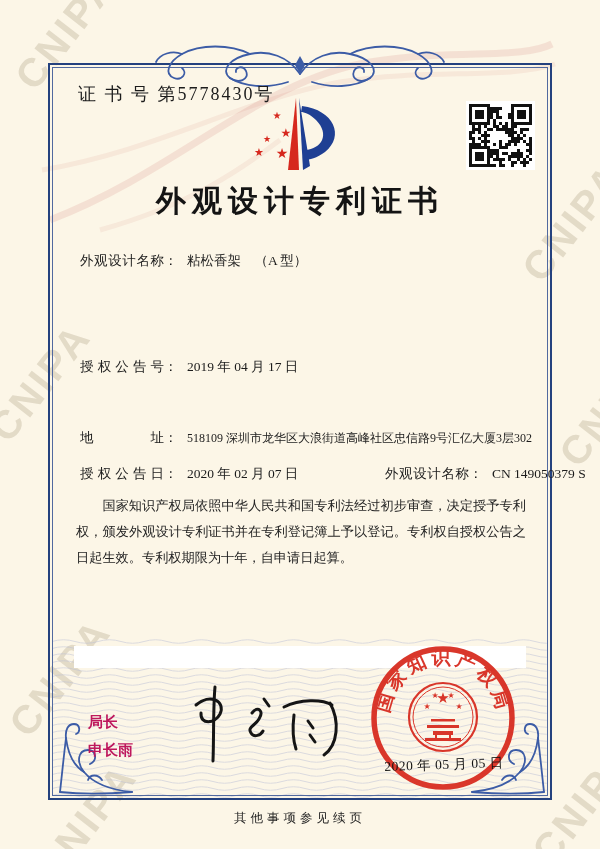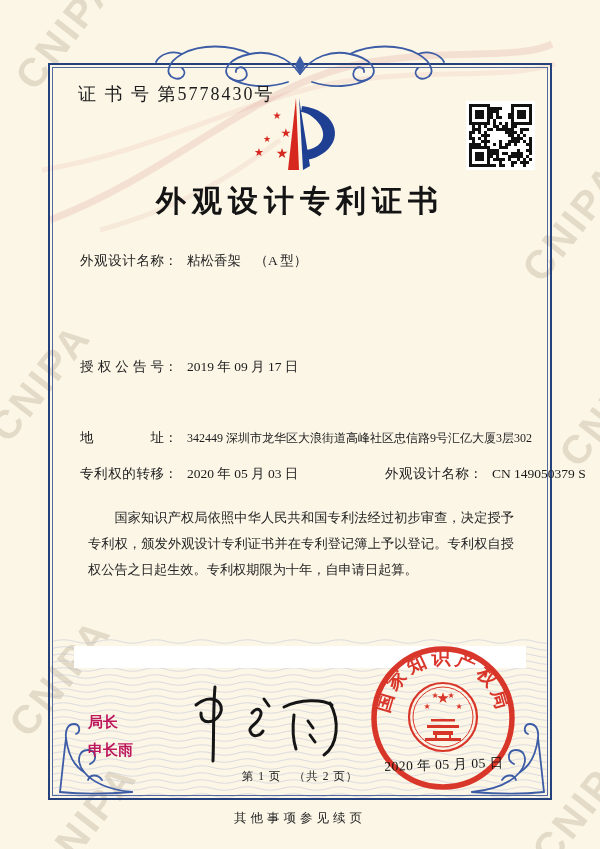--- a/index.html
+++ b/index.html
@@ -16,21 +16,21 @@
   .qr-box svg{display:block;margin:3px;}
   .title{position:absolute;left:0;top:181px;width:100%;text-align:center;font-size:30px;font-weight:700;
       letter-spacing:6px;color:#141414;}
   .field-row{position:absolute;left:80px;width:460px;font-size:13.5px;white-space:nowrap;}
   .jlabel{display:inline-block;width:84px;text-align:justify;text-align-last:justify;}
   .colon{margin-right:6px;}
   .f-value.small{font-size:12px;}
   .grant2{position:absolute;left:305px;top:0;}
   .paras{position:absolute;left:72px;top:489px;width:458px;font-size:13.2px;line-height:25.8px;
       text-align:justify;color:#242424;}
-  .paras p{margin:16px;text-indent:2em;}
+  .paras p{margin:4px;text-indent:2em;}
   .blank-strip{position:absolute;left:74px;top:646px;width:452px;height:22px;background:#ffffff;}
   .waves{position:absolute;left:52px;top:638px;opacity:.55;}
   .director{position:absolute;left:88px;top:708px;font-family:"Liberation Sans","DejaVu Sans",sans-serif;
       font-weight:600;font-size:15px;line-height:28px;color:#be185d;}
   .signature{position:absolute;left:180px;top:683px;}
   .seal{position:absolute;left:352px;top:641px;}
   .seal-date{position:absolute;left:360px;top:756px;width:168px;text-align:center;font-size:13.5px;
       color:#111;transform:rotate(-2deg);letter-spacing:.5px;}
   .page-no{position:absolute;left:0;top:769px;width:100%;text-align:center;font-size:11.5px;letter-spacing:1px;}
   .cont-note{position:absolute;left:0;top:810px;width:100%;text-align:center;font-size:12.5px;letter-spacing:4px;color:#222;}
@@ -366,30 +366,30 @@
   </svg>
 
   <div class="title">外观设计专利证书</div>
 
   <div class="field-row" style="top:252px">
     <span class="f-label"><span class="jlabel">外观设计名称</span><span class="colon">：</span></span>
     <span class="f-value">粘松香架　（A 型）</span>
   </div>
   <div class="field-row" style="top:358px">
     <span class="f-label"><span class="jlabel">授权公告号</span><span class="colon">：</span></span>
-    <span class="f-value">2019 年 09 月 17 日</span>
+    <span class="f-value">2019 年 04 月 17 日</span>
   </div>
   <div class="field-row" style="top:429px">
     <span class="f-label"><span class="jlabel">地址</span><span class="colon">：</span></span>
-    <span class="f-value small">342449 深圳市龙华区大浪街道高峰社区忠信路9号汇亿大厦3层302</span>
+    <span class="f-value small">518109 深圳市龙华区大浪街道高峰社区忠信路9号汇亿大厦3层302</span>
   </div>
 
   <div class="field-row" style="top:465px">
-    <span class="f-label"><span class="jlabel">专利权的转移</span><span class="colon">：</span></span>
-    <span class="f-value">2020 年 05 月 03 日</span>
+    <span class="f-label"><span class="jlabel">授权公告日</span><span class="colon">：</span></span>
+    <span class="f-value">2020 年 02 月 07 日</span>
     <span class="grant2">
       <span class="f-label"><span class="jlabel">外观设计名称</span><span class="colon">：</span></span>
       <span class="f-value">CN 149050379 S</span>
     </span>
   </div>
 
   <div class="paras">
     <p>国家知识产权局依照中华人民共和国专利法经过初步审查，决定授予专利权，颁发外观设计专利证书并在专利登记簿上予以登记。专利权自授权公告之日起生效。专利权期限为十年，自申请日起算。</p>
   </div>
 
@@ -437,16 +437,15 @@
           <rect x="81" y="90" width="20" height="4"></rect>
           <rect x="73" y="97" width="36" height="3"></rect>
           <rect x="83" y="90" width="2" height="7"></rect>
           <rect x="97" y="90" width="2" height="7"></rect>
         </g>
       </g>
     </g>
   </svg>
   <div class="seal-date">2020 年 05 月 05 日</div>
 
-  <div class="page-no">第 1 页　（共 2 页）</div>
   <div class="cont-note">其他事项参见续页</div>
 
 </div>
 
 </body></html>

